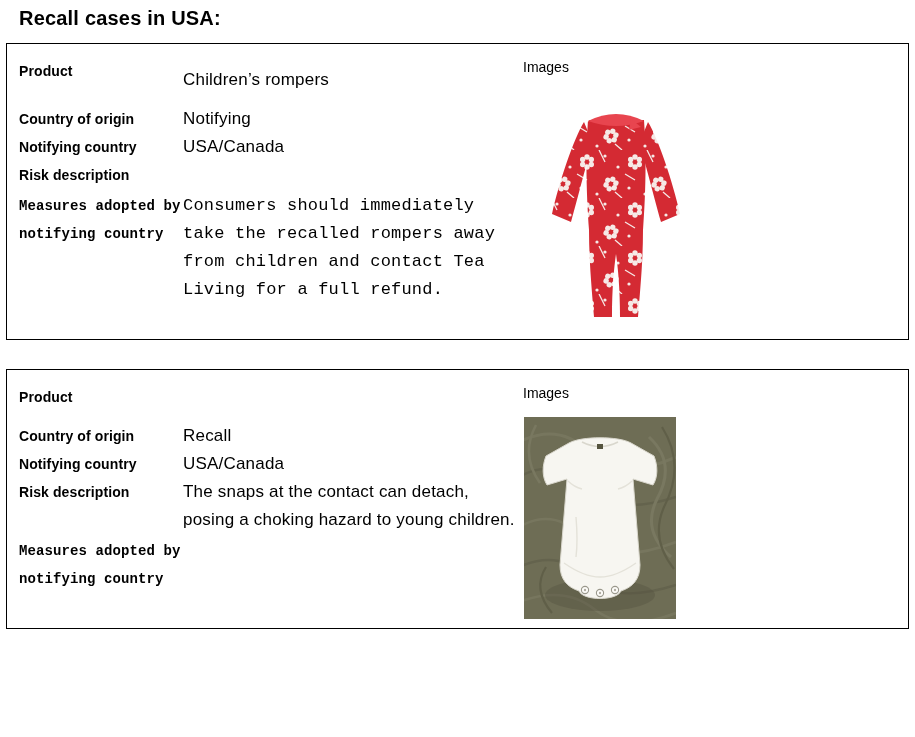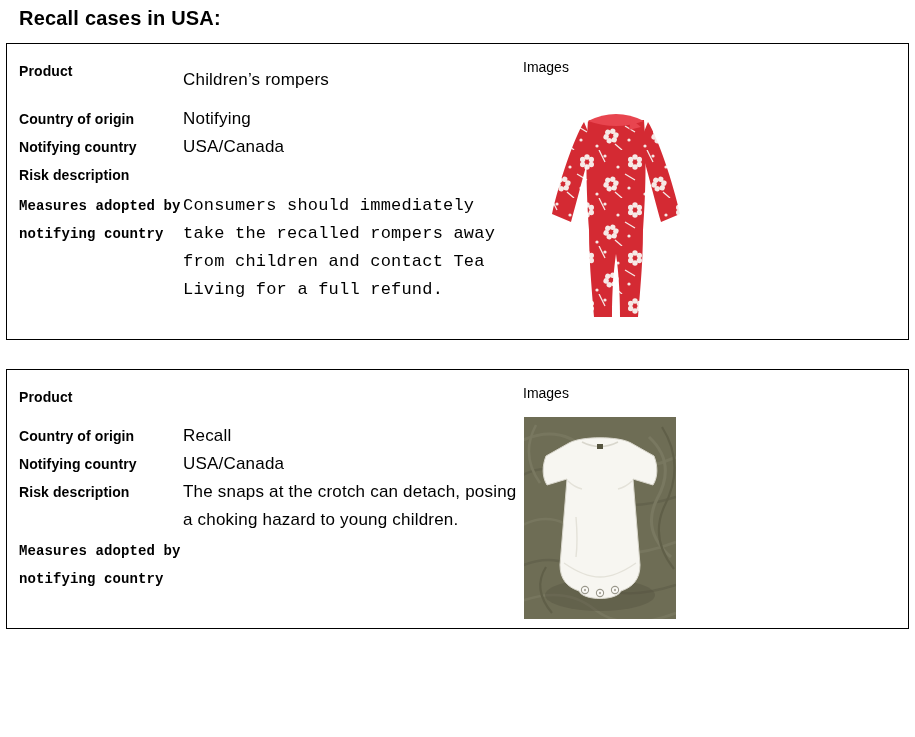--- a/index.html
+++ b/index.html
@@ -100,21 +100,21 @@
       <div class="frow">
         <div class="flabel">Country of origin</div>
         <div class="fvalue">Recall</div>
       </div>
       <div class="frow">
         <div class="flabel">Notifying country</div>
         <div class="fvalue">USA/Canada</div>
       </div>
       <div class="frow">
         <div class="flabel">Risk description</div>
-        <div class="fvalue">The snaps at the crotch can detach, posing a choking hazard to young children.</div>
+        <div class="fvalue">The snaps at the contact can detach, posing a choking hazard to young children.</div>
       </div>
       <div class="frow row-measures">
         <div class="flabel">Measures adopted by notifying country</div>
       </div>
     </div>
     <div class="images-col">
       <div class="images-header">Images</div>
       <div class="bodysuit-wrap">
         <svg width="152" height="202" viewBox="0 0 152 202">
           <rect width="152" height="202" fill="#6e6d55"></rect>

